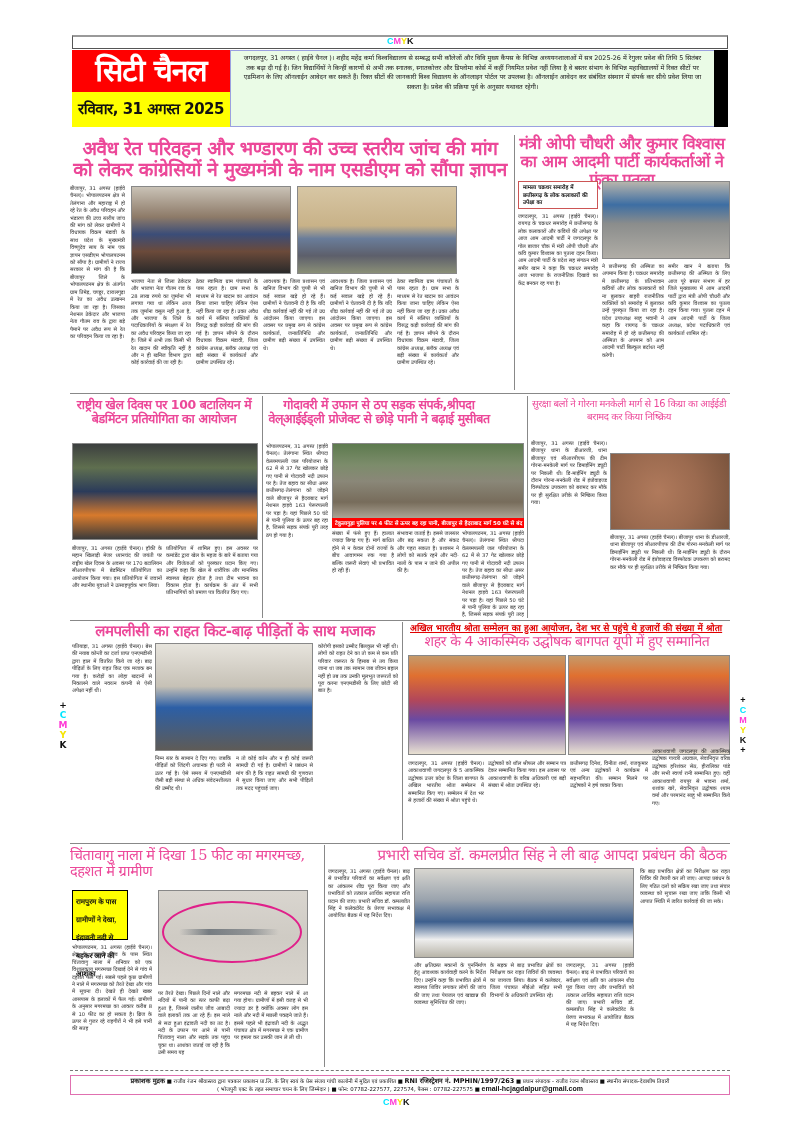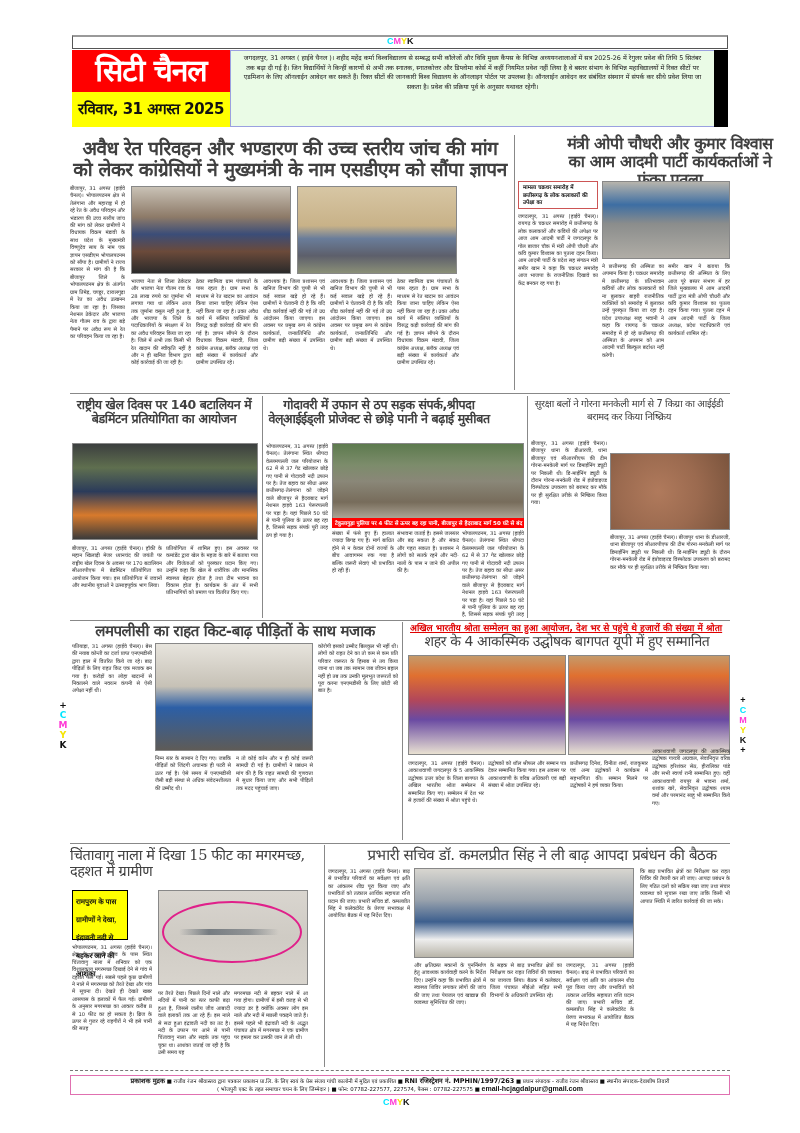--- a/index.html
+++ b/index.html
@@ -18,21 +18,21 @@
   .mast-red { left: 72px; top: 50px; width: 158px; height: 42px; background: #ff0000; color: #fff;
     font-family: "DejaVu Sans", sans-serif; font-weight: bold; font-size: 30px; line-height: 42px; text-align: center; letter-spacing: -1px; }
   .mast-yellow { left: 72px; top: 92px; width: 158px; height: 35px; background: #ffff00; color: #111;
     font-weight: bold; font-size: 15px; line-height: 35px; text-align: center; letter-spacing: -0.5px; }
   .mast-notice { left: 230px; top: 50px; width: 485px; height: 77px; background: #eafbe6; border: 1px solid #9aa0e0; padding: 3px 8px; }
   .mast-black { left: 714px; top: 50px; width: 14px; height: 77px; background: #000; }
   .notice-title { font-weight: bold; font-size: 12px; text-align: center; margin-bottom: 2px; }
   .notice-body { font-size: 6.4px; line-height: 9.6px; text-align: center; color: #222; }
 
   
-  .hl { font-weight: bold; color: #404040; line-height: 1.12; letter-spacing: -0.4px; }
+  .hl { font-weight: bold; color: #ec4899; line-height: 1.12; letter-spacing: -0.4px; }
   .hl-xl { font-size: 19px; }
   .hl-l { font-size: 16px; }
   .hl-m { font-size: 13px; }
   .hl-s { font-size: 10.5px; font-weight: normal; }
   .center { text-align: center; }
 
   
   .txt { font-size: 5.2px; line-height: 7.4px; color: #333; text-align: justify; overflow: hidden; }
   .txt::after { content: ""; }
 
@@ -88,47 +88,47 @@
 <div class="abs photo ph-people" style="left:131px; top:186px; width:160px; height:88px;"></div>
 <div class="abs photo ph-sand" style="left:297px; top:186px; width:160px; height:88px;"></div>
 <div class="abs txt" style="left:131px; top:278px; width:60px; height:110px;">भाजपा नेता से जिला ठेकेदार और भाजपा नेता गौतम राव के 28 लाख रुपये का जुर्माना भी लगाया गया था लेकिन आज तक जुर्माना वसूल नहीं हुआ है, और भाजपा के जिले के पदाधिकारियों के संरक्षण में रेत का अवैध परिवहन किया जा रहा है। जिले में अभी तक किसी भी रेत खदान की स्वीकृति नहीं है और न ही खनिज विभाग द्वारा कोई कार्रवाई की जा रही है।</div>
 <div class="abs txt" style="left:196px; top:278px; width:62px; height:110px;">ठेका स्वामित्व ग्राम पंचायतों के पास रहता है। ग्राम सभा के माध्यम से रेत खदान का आवंटन किया जाना चाहिए लेकिन ऐसा नहीं किया जा रहा है। उक्त अवैध कार्य में संलिप्त व्यक्तियों के विरुद्ध कड़ी कार्रवाई की मांग की गई है। ज्ञापन सौंपने के दौरान विधायक विक्रम मंडावी, जिला कांग्रेस अध्यक्ष, ब्लॉक अध्यक्ष एवं बड़ी संख्या में कार्यकर्ता और ग्रामीण उपस्थित रहे।</div>
 <div class="abs txt" style="left:263px; top:278px; width:62px; height:110px;">आवश्यक है। जिला प्रशासन एवं खनिज विभाग की चुप्पी से भी कई सवाल खड़े हो रहे हैं। ग्रामीणों ने चेतावनी दी है कि यदि शीघ्र कार्रवाई नहीं की गई तो उग्र आंदोलन किया जाएगा। इस अवसर पर प्रमुख रूप से कांग्रेस कार्यकर्ता, जनप्रतिनिधि और ग्रामीण बड़ी संख्या में उपस्थित थे।</div>
 <div class="abs txt" style="left:330px; top:278px; width:62px; height:110px;">आवश्यक है। जिला प्रशासन एवं खनिज विभाग की चुप्पी से भी कई सवाल खड़े हो रहे हैं। ग्रामीणों ने चेतावनी दी है कि यदि शीघ्र कार्रवाई नहीं की गई तो उग्र आंदोलन किया जाएगा। इस अवसर पर प्रमुख रूप से कांग्रेस कार्यकर्ता, जनप्रतिनिधि और ग्रामीण बड़ी संख्या में उपस्थित थे।</div>
 <div class="abs txt" style="left:397px; top:278px; width:62px; height:110px;">ठेका स्वामित्व ग्राम पंचायतों के पास रहता है। ग्राम सभा के माध्यम से रेत खदान का आवंटन किया जाना चाहिए लेकिन ऐसा नहीं किया जा रहा है। उक्त अवैध कार्य में संलिप्त व्यक्तियों के विरुद्ध कड़ी कार्रवाई की मांग की गई है। ज्ञापन सौंपने के दौरान विधायक विक्रम मंडावी, जिला कांग्रेस अध्यक्ष, ब्लॉक अध्यक्ष एवं बड़ी संख्या में कार्यकर्ता और ग्रामीण उपस्थित रहे।</div>
 
 <div class="abs vrule" style="left:514px; top:135px; height:255px;"></div>
 
-<div class="abs hl hl-l center" style="left:516px; top:135px; width:212px;margin-left:48px;">मंत्री ओपी चौधरी और कुमार विश्वास का आम आदमी पार्टी कार्यकर्ताओं ने फूंका पुतला</div>
+<div class="abs hl hl-l center" style="left:516px; top:135px; width:212px;">मंत्री ओपी चौधरी और कुमार विश्वास का आम आदमी पार्टी कार्यकर्ताओं ने फूंका पुतला</div>
 <div class="abs kicker" style="left:518px; top:181px; width:80px; height:28px; font-size:5.5px; line-height:7.5px;">मामला चक्रधर समारोह में छत्तीसगढ़ के लोक कलाकारों की उपेक्षा का</div>
 <div class="abs txt" style="left:518px; top:213px; width:80px; height:177px;">जगदलपुर, 31 अगस्त (हाईवे चैनल)। रायगढ़ के चक्रधर समारोह में छत्तीसगढ़ के लोक कलाकारों और कवियों की अपेक्षा पर आज आम आदमी पार्टी ने जगदलपुर के गोल बाजार चौक में मंत्री ओपी चौधरी और कवि कुमार विश्वास का पुतला दहन किया। आम आदमी पार्टी के प्रदेश सह संगठन मंत्री समीर खान ने कहा कि चक्रधर समारोह आज भाजपा के राजनीतिक दिखावे का केंद्र बनकर रह गया है।</div>
 <div class="abs photo ph-street" style="left:602px; top:181px; width:128px; height:78px;"></div>
 <div class="abs txt" style="left:602px; top:263px; width:62px; height:127px;">ने छत्तीसगढ़ की अस्मिता का अपमान किया है। चक्रधर समारोह में छत्तीसगढ़ के प्रतिभावान कवियों और लोक कलाकारों को ना बुलाकर बाहरी राजनीतिक व्यक्तियों को समारोह में बुलाकर उन्हें पुरस्कृत किया जा रहा है। प्रदेश उपाध्यक्ष साहू भवानी ने कहा कि रायगढ़ के चक्रधर समारोह में हो रहे छत्तीसगढ़ की अस्मिता के अपमान को आम आदमी पार्टी बिल्कुल बर्दाश्त नहीं करेगी।</div>
 <div class="abs txt" style="left:668px; top:263px; width:62px; height:127px;">समीर खान ने बताया कि छत्तीसगढ़ की अस्मिता के लिए आज पूरे बस्तर संभाग में हर जिले मुख्यालय में आम आदमी पार्टी द्वारा मंत्री ओपी चौधरी और कवि कुमार विश्वास का पुतला दहन किया गया। पुतला दहन में आम आदमी पार्टी के जिला अध्यक्ष, प्रदेश पदाधिकारी एवं कार्यकर्ता शामिल रहे।</div>
 
 <div class="abs hrule" style="left:70px; top:393px; width:660px;"></div>
 
-<div class="abs hl hl-m center" style="left:70px; top:398px; width:188px; font-size:12.5px;">राष्ट्रीय खेल दिवस पर 140 बटालियन में बेडमिंटन प्रतियोगिता का आयोजन</div>
+<div class="abs hl hl-m center" style="left:70px; top:398px; width:188px; font-size:12.5px;">राष्ट्रीय खेल दिवस पर 100 बटालियन में बेडमिंटन प्रतियोगिता का आयोजन</div>
 <div class="abs photo ph-sports" style="left:72px; top:443px; width:186px; height:97px;"></div>
 <div class="abs txt" style="left:72px; top:545px; width:90px; height:75px;">बीजापुर, 31 अगस्त (हाईवे चैनल)। हॉकी के महान खिलाड़ी मेजर ध्यानचंद की जयंती पर राष्ट्रीय खेल दिवस के अवसर पर 170 बटालियन सीआरपीएफ में बेडमिंटन प्रतियोगिता का आयोजन किया गया। इस प्रतियोगिता में जवानों और स्थानीय युवाओं ने उत्साहपूर्वक भाग लिया।</div>
 <div class="abs txt" style="left:166px; top:545px; width:92px; height:75px;">प्रतियोगिता में शामिल हुए। इस अवसर पर कमांडेंट द्वारा खेल के महत्व के बारे में बताया गया और विजेताओं को पुरस्कार प्रदान किए गए। उन्होंने कहा कि खेल से शारीरिक और मानसिक स्वास्थ्य बेहतर होता है तथा टीम भावना का विकास होता है। कार्यक्रम के अंत में सभी प्रतिभागियों को प्रमाण पत्र वितरित किए गए।</div>
 
 <div class="abs vrule" style="left:262px; top:396px; height:222px;"></div>
 
 <div class="abs hl hl-m center" style="left:264px; top:398px; width:230px; font-size:12.5px;">गोदावरी में उफान से ठप सड़क संपर्क,श्रीपदा वेल्आईईड्ली प्रोजेक्ट से छोड़े पानी ने बढ़ाई मुसीबत</div>
 <div class="abs txt" style="left:266px; top:443px; width:62px; height:175px;">भोपालपटनम, 31 अगस्त (हाईवे चैनल)। तेलंगाना स्थित श्रीपदा वेल्लमपल्ली जल परियोजना के 62 में से 37 गेट खोलकर छोड़े गए पानी से गोदावरी नदी उफान पर है। तेज बहाव का सीधा असर छत्तीसगढ़-तेलंगाना को जोड़ने वाले बीजापुर से हैदराबाद मार्ग नेशनल हाइवे 163 पेरूरपल्ली पर पड़ा है। यहां पिछले 50 घंटे से पानी पुलिया के ऊपर बह रहा है, जिससे सड़क संपर्क पूरी तरह ठप हो गया है।</div>
 <div class="abs photo ph-flood" style="left:332px; top:443px; width:192px; height:85px;"></div>
 <div class="abs caption-red" style="left:332px; top:518px; width:192px;">टेकुलागुड़ा पुलिया पर 4 फीट से ऊपर बह रहा पानी, बीजापुर से हैदराबाद मार्ग 50 घंटे से बंद</div>
 <div class="abs txt" style="left:332px; top:530px; width:62px; height:88px;">संख्या में फंसे हुए हैं। हालात ज्यादा बिगड़ गए हैं। मार्ग बाधित होने से न केवल दोनों राज्यों के बीच आवागमन रुक गया है बल्कि जरूरी सेवाएं भी प्रभावित हो रही हैं।</div>
 <div class="abs txt" style="left:397px; top:530px; width:62px; height:88px;">संभावना जताई है। इससे जलस्तर और बढ़ सकता है और संकट और गहरा सकता है। प्रशासन ने लोगों को सतर्क रहने और नदी-नालों के पास न जाने की अपील की है।</div>
 <div class="abs txt" style="left:462px; top:530px; width:62px; height:88px;">भोपालपटनम, 31 अगस्त (हाईवे चैनल)। तेलंगाना स्थित श्रीपदा वेल्लमपल्ली जल परियोजना के 62 में से 37 गेट खोलकर छोड़े गए पानी से गोदावरी नदी उफान पर है। तेज बहाव का सीधा असर छत्तीसगढ़-तेलंगाना को जोड़ने वाले बीजापुर से हैदराबाद मार्ग नेशनल हाइवे 163 पेरूरपल्ली पर पड़ा है। यहां पिछले 50 घंटे से पानी पुलिया के ऊपर बह रहा है, जिससे सड़क संपर्क पूरी तरह ठप हो गया है।</div>
 
 <div class="abs vrule" style="left:527px; top:396px; height:222px;"></div>
 
-<div class="abs hl hl-s center" style="left:529px; top:397px; width:200px; font-size:9.8px; line-height:13px;">सुरक्षा बलों ने गोरना मनकेली मार्ग से 7 किग्रा का आईईडी बरामद कर किया निष्क्रिय</div>
+<div class="abs hl hl-s center" style="left:529px; top:397px; width:200px; font-size:9.8px; line-height:13px;">सुरक्षा बलों ने गोरना मनकेली मार्ग से 16 किग्रा का आईईडी बरामद कर किया निष्क्रिय</div>
 <div class="abs txt" style="left:531px; top:440px; width:76px; height:178px;">बीजापुर, 31 अगस्त (हाईवे चैनल)। बीजापुर थाना के डीआरजी, थाना बीजापुर एवं सीआरपीएफ की टीम गोरना-मनकेली मार्ग पर डिमाईनिंग ड्यूटी पर निकली थी। डि-माईनिंग ड्यूटी के दौरान गोरना-मनकेली रोड में इंप्रोवाइज्ड विस्फोटक उपकरण को बरामद कर मौके पर ही सुरक्षित तरीके से निष्क्रिय किया गया।</div>
 <div class="abs photo ph-soil" style="left:610px; top:453px; width:120px; height:77px;"></div>
 <div class="abs txt" style="left:610px; top:534px; width:120px; height:84px;">बीजापुर, 31 अगस्त (हाईवे चैनल)। बीजापुर थाना के डीआरजी, थाना बीजापुर एवं सीआरपीएफ की टीम गोरना-मनकेली मार्ग पर डिमाईनिंग ड्यूटी पर निकली थी। डि-माईनिंग ड्यूटी के दौरान गोरना-मनकेली रोड में इंप्रोवाइज्ड विस्फोटक उपकरण को बरामद कर मौके पर ही सुरक्षित तरीके से निष्क्रिय किया गया।</div>
 
 <div class="abs hrule" style="left:70px; top:620px; width:660px;"></div>
 
 <div class="abs hl hl-l center" style="left:70px; top:623px; width:330px; font-size:15px;">लमपलीसी का राहत किट-बाढ़ पीड़ितों के साथ मजाक</div>
 <div class="abs txt" style="left:72px; top:643px; width:80px; height:195px;">पतियाड़ा, 31 अगस्त (हाईवे चैनल)। बेस की नयाब कोन्ती का दर्जा प्राप्त एनएमडीसी द्वारा हाल में वितरित किये जा रहे। बाढ़ पीड़ितों के लिए राहत किट एक मजाक बन गया है। करोड़ों का लोहा खदानों से निकालने वाले नवरत्न कंपनी से ऐसी अपेक्षा नहीं थी।</div>
 <div class="abs photo ph-office" style="left:155px; top:643px; width:158px; height:108px;"></div>
 <div class="abs txt" style="left:318px; top:643px; width:80px; height:195px;">कोरोगी इसको उम्मीद बिलकुल भी नहीं थी। लोगों को राहत देने का तो कम से कम प्रति परिवार जरूरत के हिसाब से तय किया जाना था जब तक सामान जब जीवन बहाल नहीं हो तब तक उनकी मूलभूत जरूरतों को पूरा करना एनएमडीसी के लिए छोटी सी बात है।</div>
@@ -169,21 +169,21 @@
 <div class="abs txt" style="left:72px; top:944px; width:80px; height:122px;">भोपालपटनम, 31 अगस्त (हाईवे चैनल)। क्षेत्र के रामपुरम गांव के पास स्थित चिंतावागु नाला में शनिवार को एक विशालकाय मगरमच्छ दिखाई देने से गांव में दहशत फैल गई। सबसे पहले कुछ ग्रामीणों ने नाले में मगरमच्छ को तैरते देखा और गांव में सूचना दी। देखते ही देखते खबर आसपास के इलाकों में फैल गई। ग्रामीणों के अनुसार मगरमच्छ का आकार करीब 8 से 10 फीट का हो सकता है। ब्रिज के ऊपर से गुजर रहे राहगीरों ने भी इसे पानी की सतह</div>
 <div class="abs photo ph-croc" style="left:158px; top:890px; width:150px; height:95px;">
   <div class="abs oval" style="left:3px; top:10px; width:140px; height:62px;"></div>
   <div class="abs croc-shape" style="left:20px; top:38px; width:100px;"></div>
 </div>
 <div class="abs txt" style="left:158px; top:990px; width:72px; height:76px;">पर तैरते देखा। पिछले दिनों नाले और नदियों में पानी का स्तर काफी बढ़ा हुआ है, जिससे जलीय जीव आबादी वाले इलाकों तक आ रहे हैं। इस नाले से सटा हुआ इंद्रावती नदी का तट है। नदी के उफान पर आने से पानी चिंतावागु नाला और सड़के तक पहुंच चुका था। आशंका जताई जा रही है कि उसी समय यह</div>
 <div class="abs txt" style="left:234px; top:990px; width:74px; height:76px;">मगरमच्छ नदी से बहकर नाले में आ गया होगा। ग्रामीणों में इसी वजह से भी ज्यादा डर है क्योंकि अक्सर लोग इस नाले और नदी में मछली पकड़ने जाते हैं। इससे पहले भी इंद्रावती नदी के अद्भुत पंचायत क्षेत्र में मगरमच्छ ने एक ग्रामीण पर हमला कर उसकी जान ले ली थी।</div>
 
 <div class="abs vrule" style="left:324px; top:845px; height:222px;"></div>
 
-<div class="abs hl hl-l center" style="left:326px; top:847px; width:404px; font-size:15px; font-weight:normal;padding-left:28px;">प्रभारी सचिव डॉ. कमलप्रीत सिंह ने ली बाढ़ आपदा प्रबंधन की बैठक</div>
+<div class="abs hl hl-l center" style="left:336px; top:847px; width:404px; font-size:15px; font-weight:normal;padding-left:28px;">प्रभारी सचिव डॉ. कमलप्रीत सिंह ने ली बाढ़ आपदा प्रबंधन की बैठक</div>
 <div class="abs txt" style="left:328px; top:868px; width:82px; height:198px;">जगदलपुर, 31 अगस्त (हाईवे चैनल)। बाढ़ से प्रभावित परिवारों का सर्वेक्षण एवं क्षति का आंकलन शीघ्र पूरा किया जाए और प्रभावितों को तत्काल आर्थिक सहायता राशि प्रदान की जाए। प्रभारी सचिव डॉ. कमलप्रीत सिंह ने कलेक्टोरेट के प्रेरणा सभाकक्ष में आयोजित बैठक में यह निर्देश दिए।</div>
 <div class="abs photo ph-meeting" style="left:414px; top:868px; width:220px; height:90px;"></div>
 <div class="abs txt" style="left:414px; top:962px; width:72px; height:104px;">और क्षतिग्रस्त मकानों के पुनर्निर्माण हेतु आवश्यक कार्यवाही करने के निर्देश दिए। उन्होंने कहा कि प्रभावित क्षेत्रों में स्वास्थ्य शिविर लगाकर लोगों की जांच की जाए तथा पेयजल एवं खाद्यान्न की व्यवस्था सुनिश्चित की जाए।</div>
 <div class="abs txt" style="left:490px; top:962px; width:72px; height:104px;">के सड़क से बाढ़ प्रभावित क्षेत्रों का निरीक्षण कर राहत शिविरों की व्यवस्था का जायजा लिया। बैठक में कलेक्टर, जिला पंचायत सीईओ सहित सभी विभागों के अधिकारी उपस्थित रहे।</div>
 <div class="abs txt" style="left:566px; top:962px; width:68px; height:104px;">जगदलपुर, 31 अगस्त (हाईवे चैनल)। बाढ़ से प्रभावित परिवारों का सर्वेक्षण एवं क्षति का आंकलन शीघ्र पूरा किया जाए और प्रभावितों को तत्काल आर्थिक सहायता राशि प्रदान की जाए। प्रभारी सचिव डॉ. कमलप्रीत सिंह ने कलेक्टोरेट के प्रेरणा सभाकक्ष में आयोजित बैठक में यह निर्देश दिए।</div>
 <div class="abs txt" style="left:640px; top:868px; width:90px; height:198px;">कि बाढ़ प्रभावित क्षेत्रों का निरीक्षण कर राहत शिविर की तैयारी कर ली जाए। आपदा प्रबंधन के लिए गठित दलों को सक्रिय रखा जाए तथा संचार व्यवस्था को सुचारू रखा जाए ताकि किसी भी आपात स्थिति में त्वरित कार्रवाई की जा सके।</div>
 
 <div class="abs dash" style="left:70px; top:1070px; width:660px;"></div>
 
 <div class="abs footer-box">

